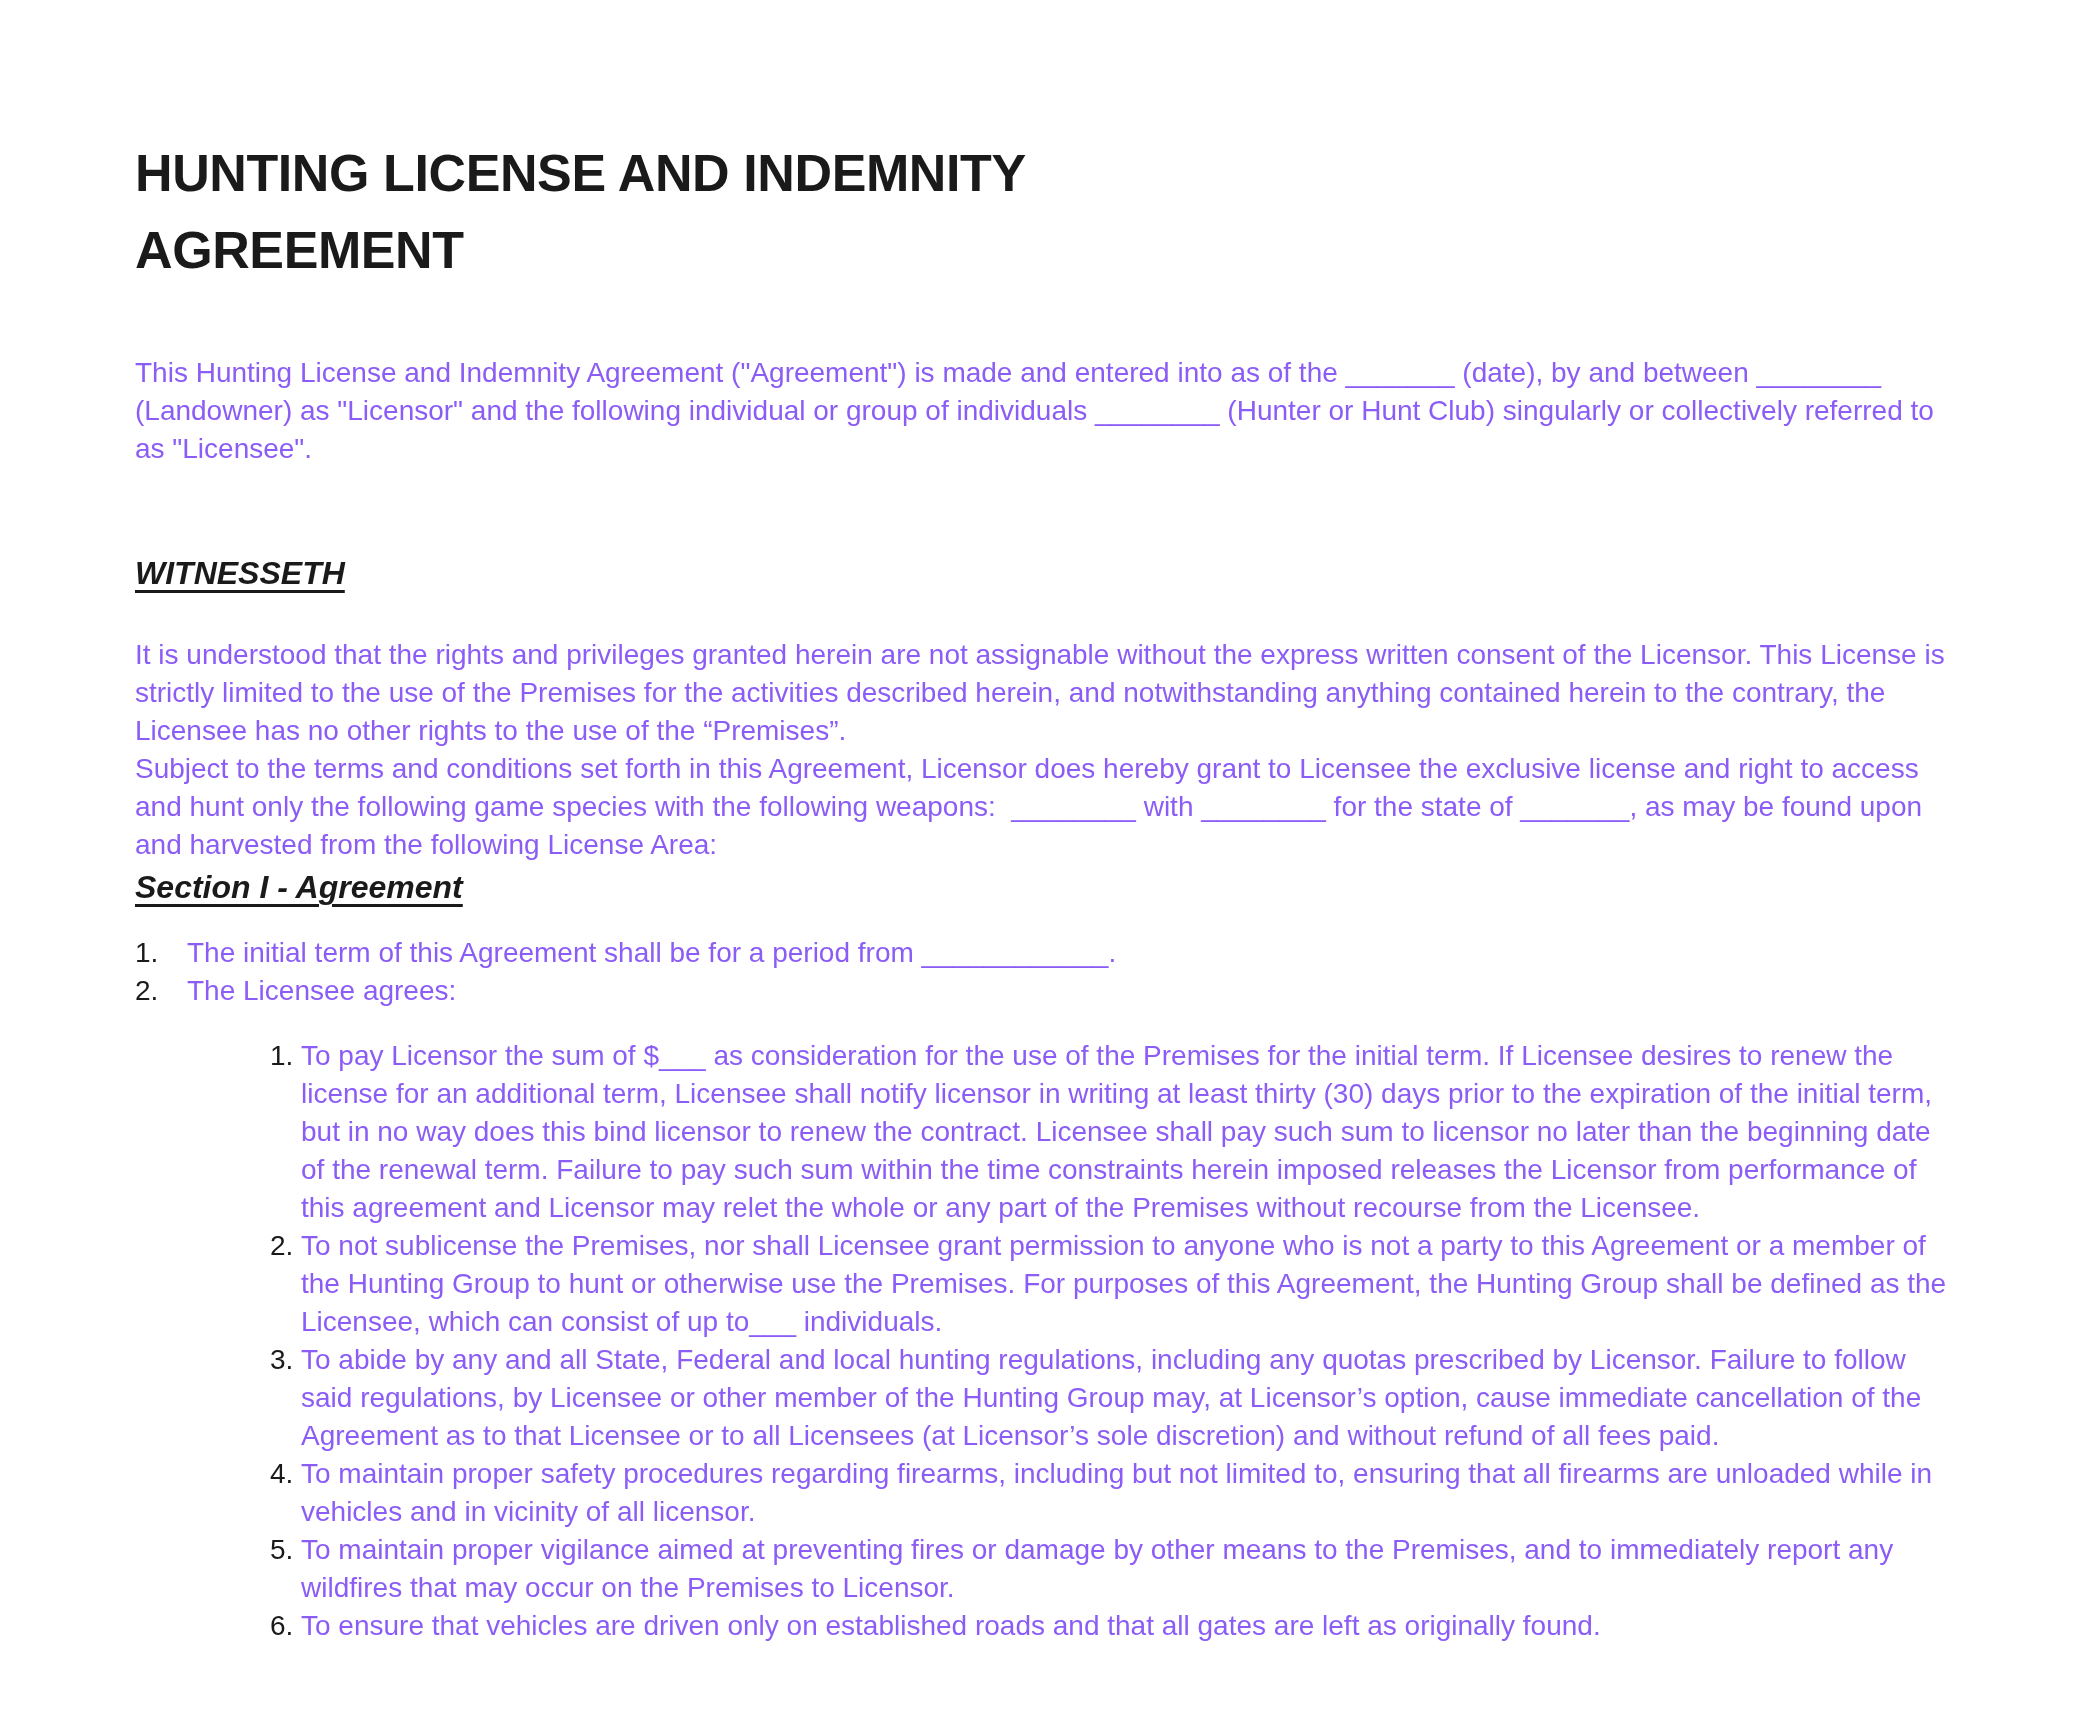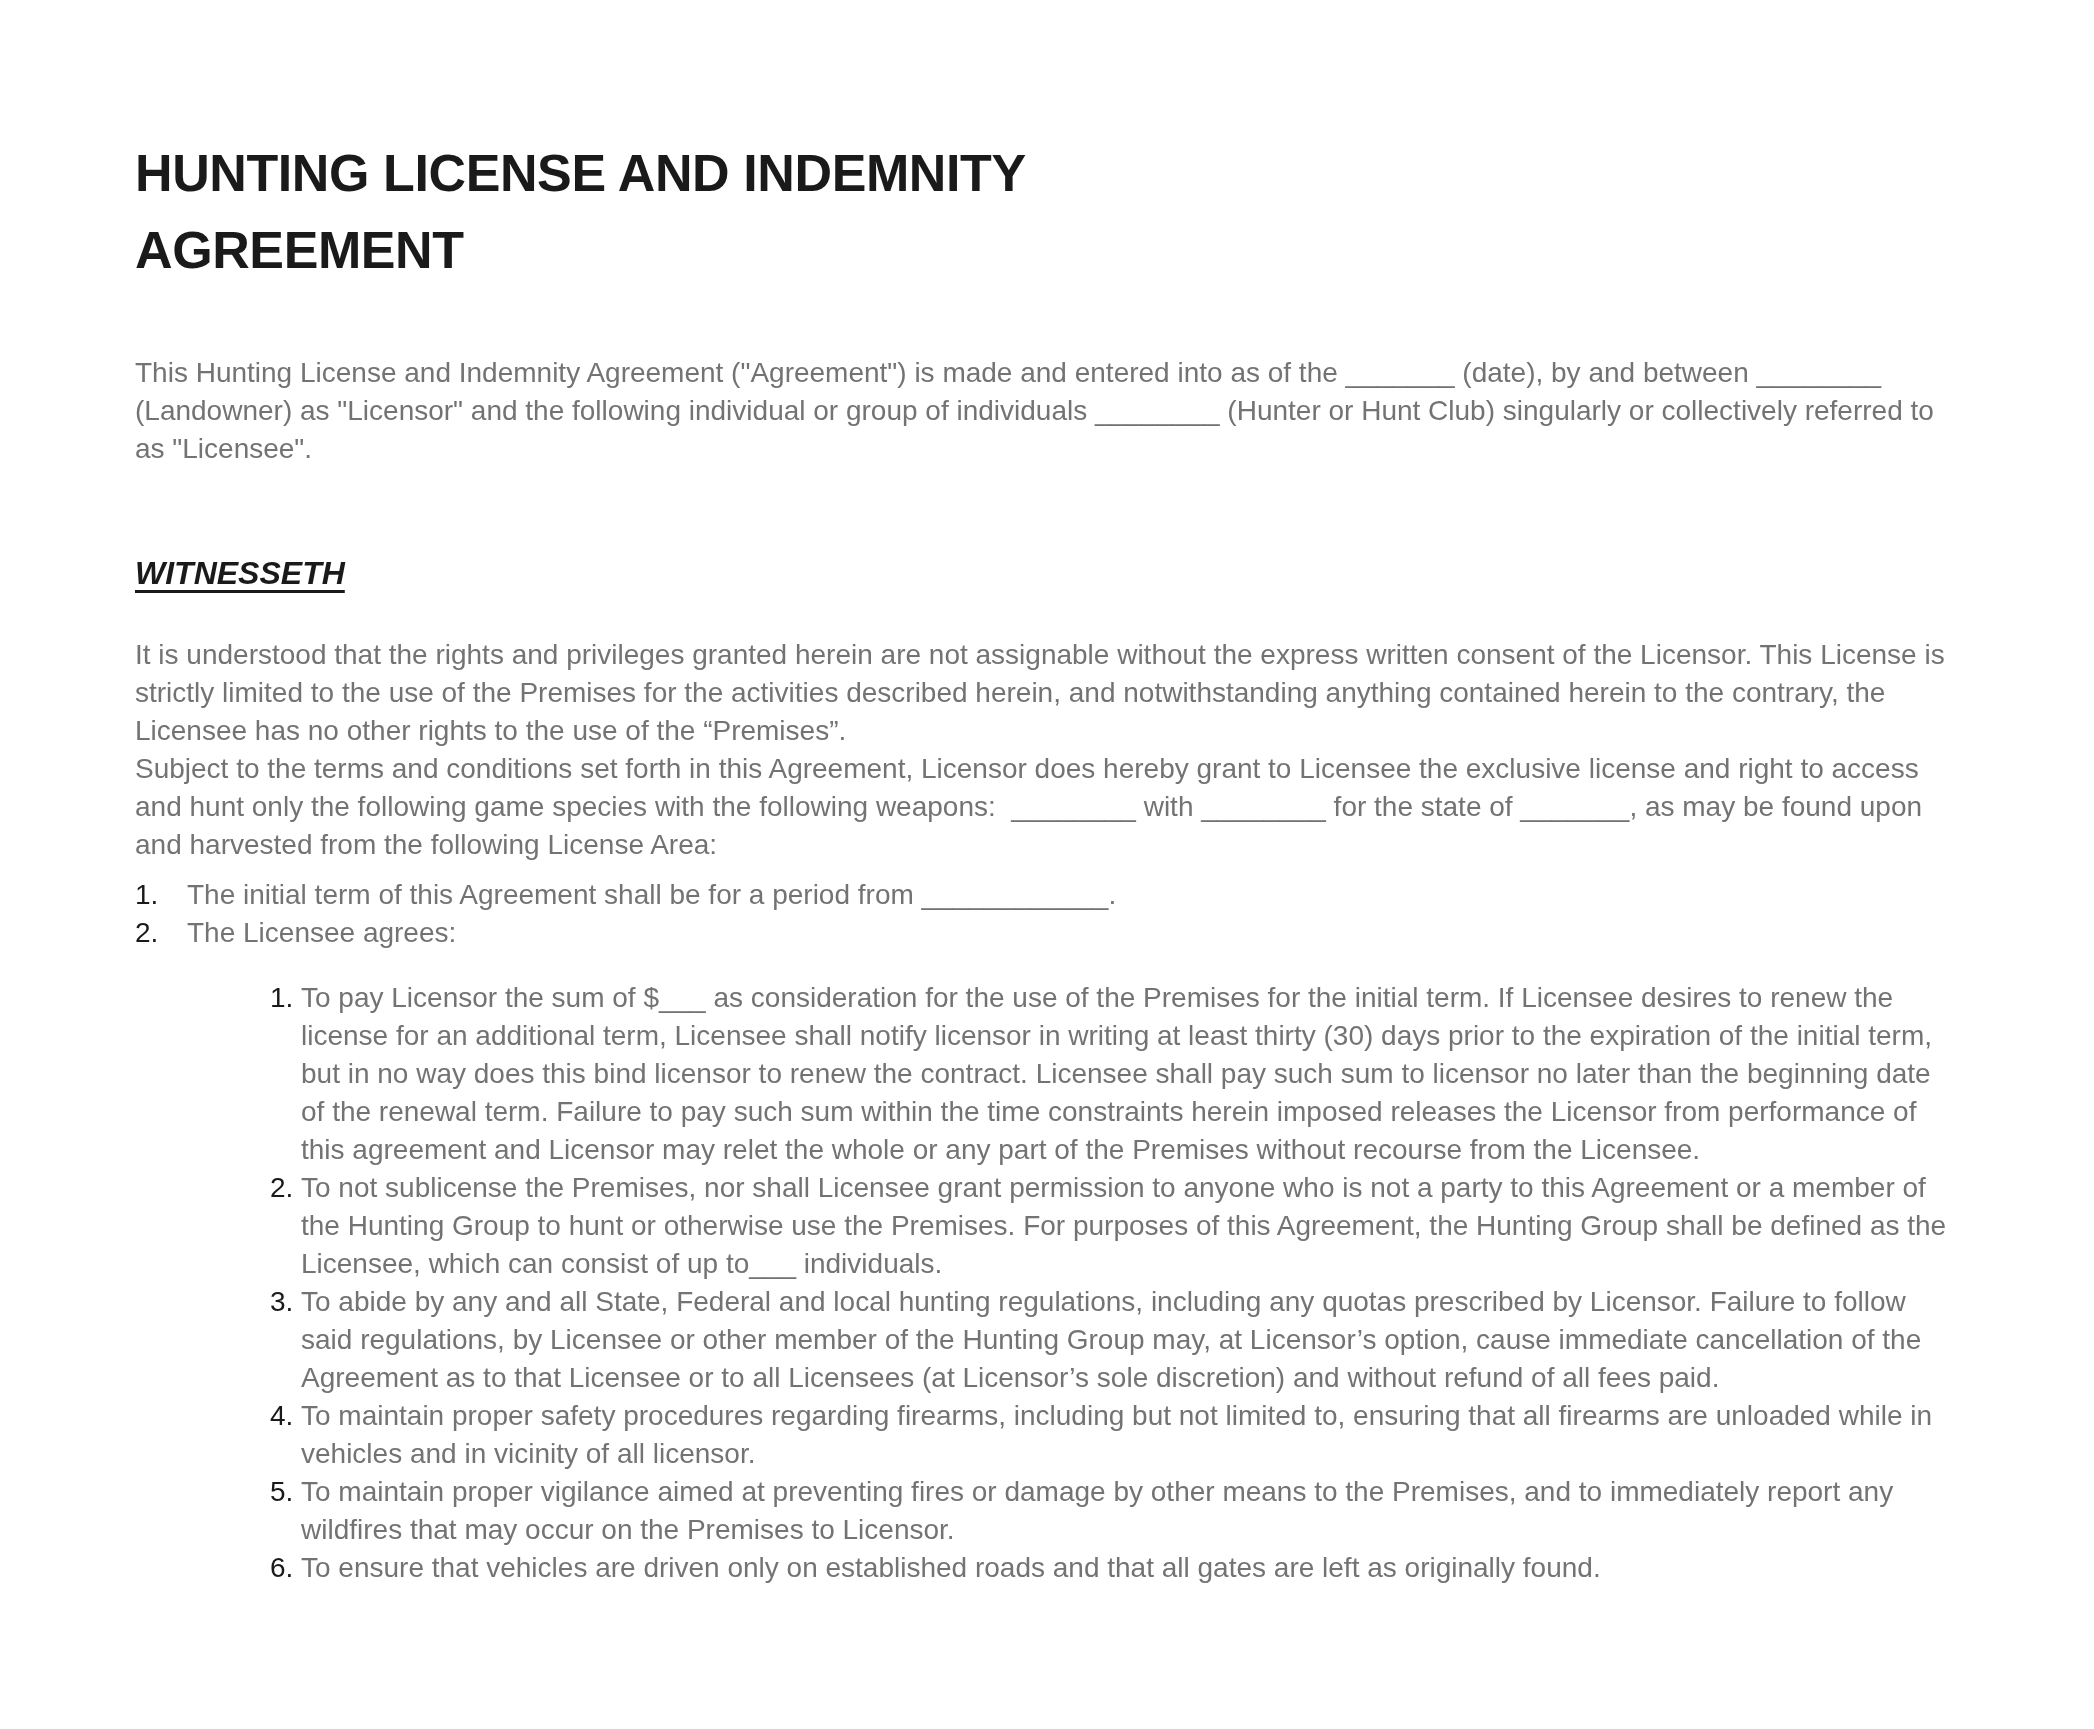--- a/index.html
+++ b/index.html
@@ -21,21 +21,21 @@
     font-weight: 700;
     letter-spacing: -0.4px;
     max-width: 1146px;
     color: #1a1a1a;
   }
   .body-text {
     margin: 0;
     font-size: 28px;
     line-height: 38px;
     white-space: pre-wrap;
-    color: #737373;
+    color: #8b5cf6;
   }
   .intro { margin-bottom: 82px; }
   h2.section-heading {
     margin: 0 0 23px 0;
     font-size: 32px;
     line-height: 47px;
     font-weight: 700;
     font-style: italic;
     text-decoration: underline;
     text-decoration-thickness: 2.5px;
@@ -66,20 +66,21 @@
   <h1 class="doc-title">HUNTING LICENSE AND INDEMNITY AGREEMENT</h1>
 
   <p class="body-text intro">This Hunting License and Indemnity Agreement ("Agreement") is made and entered into as of the _______ (date), by and between ________ (Landowner) as "Licensor" and the following individual or group of individuals ________ (Hunter or Hunt Club) singularly or collectively referred to as "Licensee".</p>
 
   <h2 class="section-heading">WITNESSETH</h2>
 
   <p class="body-text para-gap">It is understood that the rights and privileges granted herein are not assignable without the express written consent of the Licensor. This License is strictly limited to the use of the Premises for the activities described herein, and notwithstanding anything contained herein to the contrary, the Licensee has no other rights to the use of the “Premises”.</p>
 
   <p class="body-text">Subject to the terms and conditions set forth in this Agreement, Licensor does hereby grant to Licensee the exclusive license and right to access and hunt only the following game species with the following weapons:  ________ with ________ for the state of _______, as may be found upon and harvested from the following License Area:</p>
 
+  <h2 class="section-heading gap-before-heading-sm">Section I - Agreement</h2>
 
   <div class="num-list">
     <div class="num-row">
       <span class="marker">1.</span>
       <span class="body-text">The initial term of this Agreement shall be for a period from ____________.</span>
     </div>
     <div class="num-row">
       <span class="marker">2.</span>
       <span class="body-text">The Licensee agrees:</span>
     </div>

